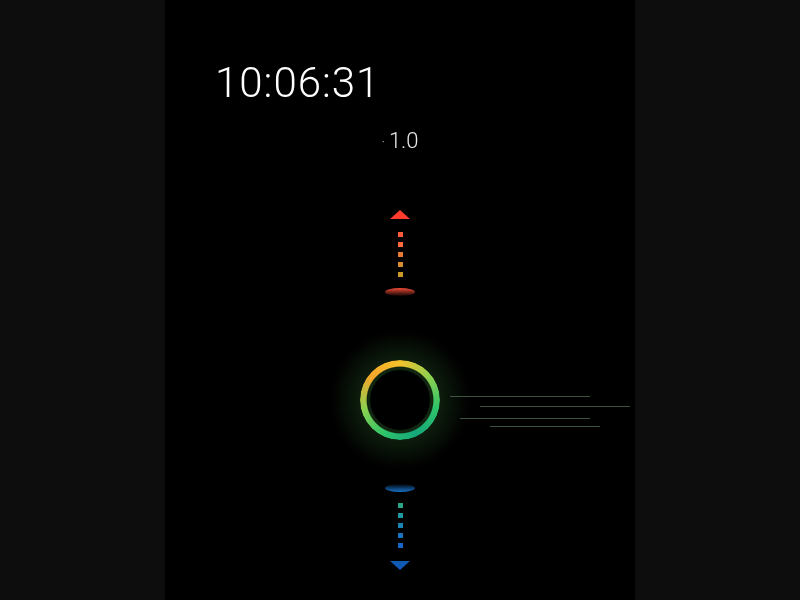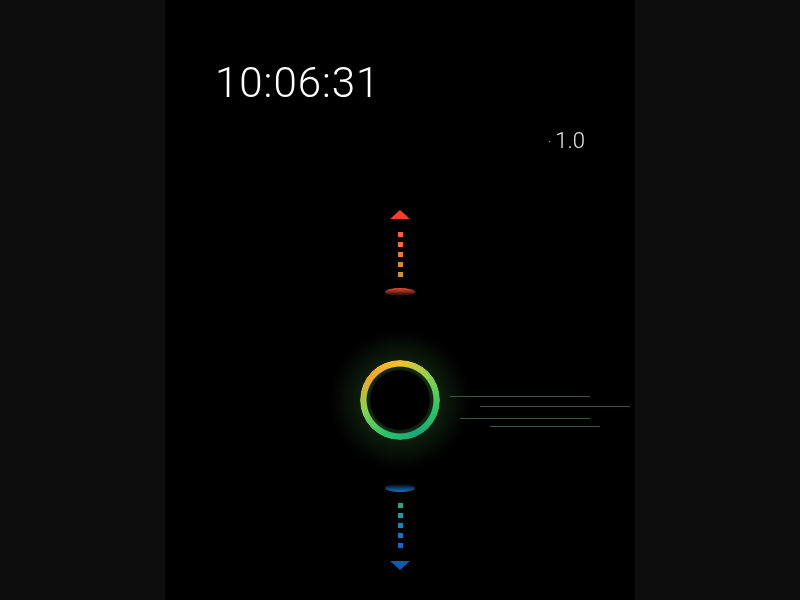--- a/index.html
+++ b/index.html
@@ -22,21 +22,21 @@
     }
     .time {
       position: absolute; top: 58px; left: 0; right: 0;
       text-align: left;
       color: #ffffff;
       font-size: 42px; font-weight: 300;
       letter-spacing: 1px;
     }
     .sub {
       position: absolute; top: 128px; left: 0; right: 0;
-      text-align: right;
+      text-align: center;
       color: #e8e8e8;
       font-size: 22px; font-weight: 300;
     }
     .sub .dot { font-size: 14px; vertical-align: middle; margin-right: 4px; color: #c9c9c9; }
     .compass {
       position: absolute; left: 0; right: 0; top: 210px;
       height: 360px;
     }
     .col {
       position: absolute; left: 50%; transform: translateX(-50%);

